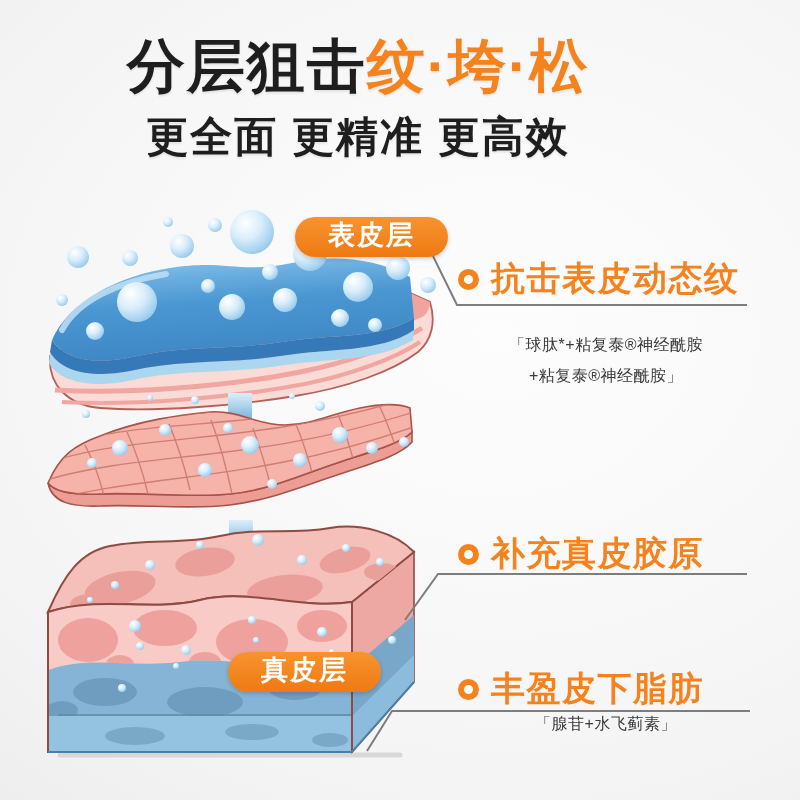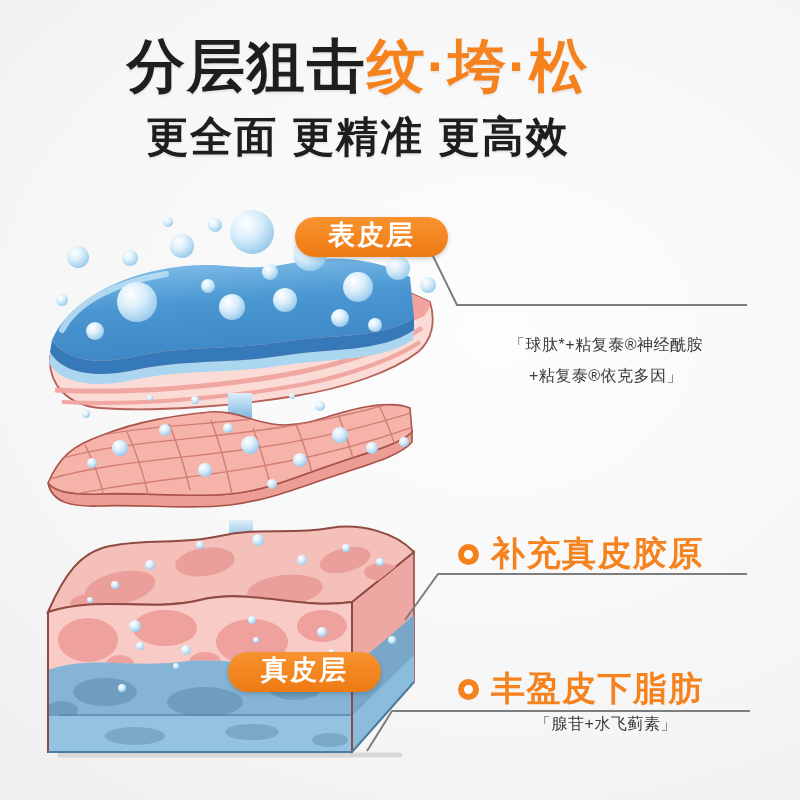--- a/index.html
+++ b/index.html
@@ -248,21 +248,25 @@
     <div class="t2">更全面 更精准 更高效</div>
   </header>
 
   <div class="layer-label" id="lab-epi">
     <span>表皮层</span>
   </div>
   <div class="layer-label" id="lab-derm">
     <span>真皮层</span>
   </div>
 
-  <p class="ann-detail" id="ann1-detail"><span>「球肽*+粘复泰®神经酰胺</span><br><span>+粘复泰®依克多因」</span></p>
+  <div class="ann-head" id="ann1-head">
+    <span class="bullet"></span>
+    <h2>抗击表皮动态纹</h2>
+  </div>
+  <p class="ann-detail" id="ann1-detail"><span>「球肽*+粘复泰®神经酰胺</span><br><span>+粘复泰®神经酰胺」</span></p>
 
   <div class="ann-head" id="ann2-head">
     <span class="bullet"></span>
     <h2>补充真皮胶原</h2>
   </div>
 
   <div class="ann-head" id="ann3-head">
     <span class="bullet"></span>
     <h2>丰盈皮下脂肪</h2>
   </div>

